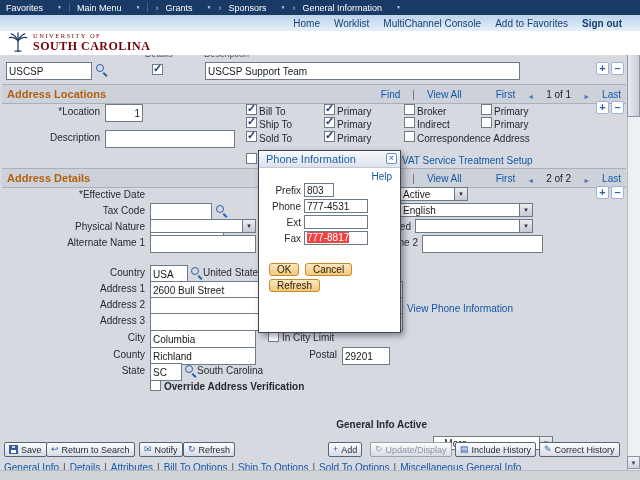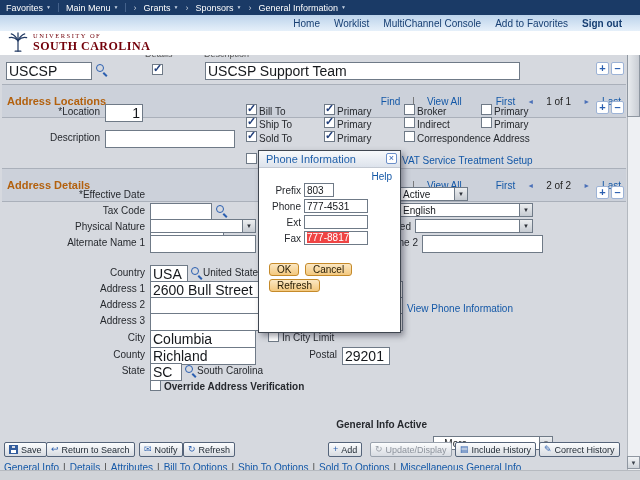--- a/index.html
+++ b/index.html
@@ -1,49 +1,49 @@
 <!DOCTYPE html>
 <html><head>
 <meta charset="utf-8">
 <style>
   html,body{margin:0;padding:0}
   #screen{position:relative;width:640px;height:480px;background:#d6d9df;font-family:"Liberation Sans",sans-serif;overflow:hidden}
 
   
   .topbar{position:absolute;left:0;top:0;width:640px;height:15px;background:#1a3a66;display:flex;align-items:center;gap:7px;padding-left:6px;box-sizing:border-box;font-size:9px;color:#fff;white-space:nowrap}
-  .tb-item{display:inline-flex;align-items:center;gap:3px;cursor:pointer}
+  .tb-item{display:inline-flex;align-items:center;gap:14px;cursor:pointer}
   .caret{font-size:5px;color:#c6d2e2;line-height:5px}
   .tb-div{width:1px;height:9px;background:#44628c}
   .crumb-sep{color:#c2cbd8;font-size:9px}
   .utilbar{position:absolute;left:0;top:15px;width:640px;height:16px;background:linear-gradient(#bcd3eb,#e6f0fa);display:flex;justify-content:flex-end;align-items:center;gap:14px;padding-right:18px;box-sizing:border-box;font-size:10px}
   .utilbar a{color:#173f73;text-decoration:none;white-space:nowrap}
   .whiteband{position:absolute;left:0;top:31px;width:640px;height:24px;background:#fff;z-index:2}
   .logo-txt{position:absolute;left:33px;top:2px;color:#73000a;font-family:"Liberation Serif",serif;line-height:1}
   .logo-l1{font-size:6.5px;letter-spacing:1.5px}
   .logo-l2{font-size:12px;font-weight:bold;letter-spacing:.5px}
 
   
   .lbl{position:absolute;font-size:10px;color:#26292e;white-space:nowrap}
   .r{text-align:right}
   .b{font-weight:bold}
   .dim{color:#555;font-size:9px}
   .lnk{position:absolute;font-size:10px;color:#1458a7;text-decoration:none;white-space:nowrap;cursor:pointer}
-  .inp{position:absolute;height:14px;background:#fff;border:1px solid #6f7a87;font-family:"Liberation Sans",sans-serif;font-size:14px;color:#15181c;padding:8px 2px;box-sizing:border-box}
+  .inp{position:absolute;height:14px;background:#fff;border:1px solid #6f7a87;font-family:"Liberation Sans",sans-serif;font-size:10px;color:#15181c;padding:8px 2px;box-sizing:border-box}
   .cb{position:absolute;width:11px;height:11px;background:#fff;border:1px solid #6f7a87;box-sizing:border-box}
   .cb.on::before{content:"✓";position:absolute;left:-1px;top:-3px;width:11px;text-align:center;font-size:11px;font-weight:bold;color:#23407c}
   .dd{position:absolute;height:14px;background:#fff;border:1px solid #6f7a87;box-sizing:border-box}
   .dd .v{position:absolute;left:2px;top:1px;font-size:10px;color:#15181c;white-space:nowrap}
   .dd .a{position:absolute;right:0;top:0;bottom:0;width:12px;background:linear-gradient(#eceef0,#c6cbd2);border-left:1px solid #6f7a87;font-size:6px;color:#2c3138;text-align:center;line-height:12px}
   .mag{position:absolute;width:11px;height:11px;cursor:pointer}
   .mag::before{content:"";position:absolute;left:0;top:0;width:6px;height:6px;border:1.5px solid #2b5fb0;border-radius:50%}
   .mag::after{content:"";position:absolute;left:7.5px;top:7.5px;width:4.5px;height:1.5px;background:#2b5fb0;transform:rotate(45deg);transform-origin:0 0}
   .pm{position:absolute;width:13px;height:13px;background:#fff;border:1px solid #9db3d6;color:#2b5fb0;font-size:11px;font-weight:bold;line-height:10px;text-align:center;border-radius:2px;box-sizing:border-box;cursor:pointer}
-  .sec{position:absolute;left:2px;width:624px;height:18px;background:#ccd1da;border-top:1px solid #aab0ba;border-bottom:1px solid #aab0ba;display:flex;align-items:center;justify-content:space-between;padding:16px 5px;box-sizing:border-box}
+  .sec{position:absolute;left:2px;width:624px;height:18px;background:#ccd1da;border-top:1px solid #aab0ba;border-bottom:1px solid #aab0ba;display:flex;align-items:center;justify-content:space-between;padding:9px 5px;box-sizing:border-box}
   .sec .t{font-size:11px;font-weight:bold;color:#b3610e}
-  .paging{display:flex;align-items:center;gap:12px;font-size:10px}
+  .paging{display:flex;align-items:flex-end;gap:12px;font-size:10px}
   .paging a{color:#1458a7;text-decoration:none;cursor:pointer}
   .paging .pos{color:#222}
   .paging .arr{color:#4a70b8;font-size:7px}
   .psep{color:#666}
   .pgap{width:10px}
 
   
   .btn{position:absolute;height:15px;display:inline-flex;align-items:center;gap:3px;padding:0 4px;font-size:9px;color:#1c2630;background:linear-gradient(#fcfdfe,#d8dce2);border:1px solid #55647a;border-radius:2px;box-sizing:border-box;white-space:nowrap;cursor:pointer}
   .btn.dis{color:#8d939c;border-color:#9aa2ad}
   .bico{font-size:9px;line-height:9px;color:#2b5fae}

